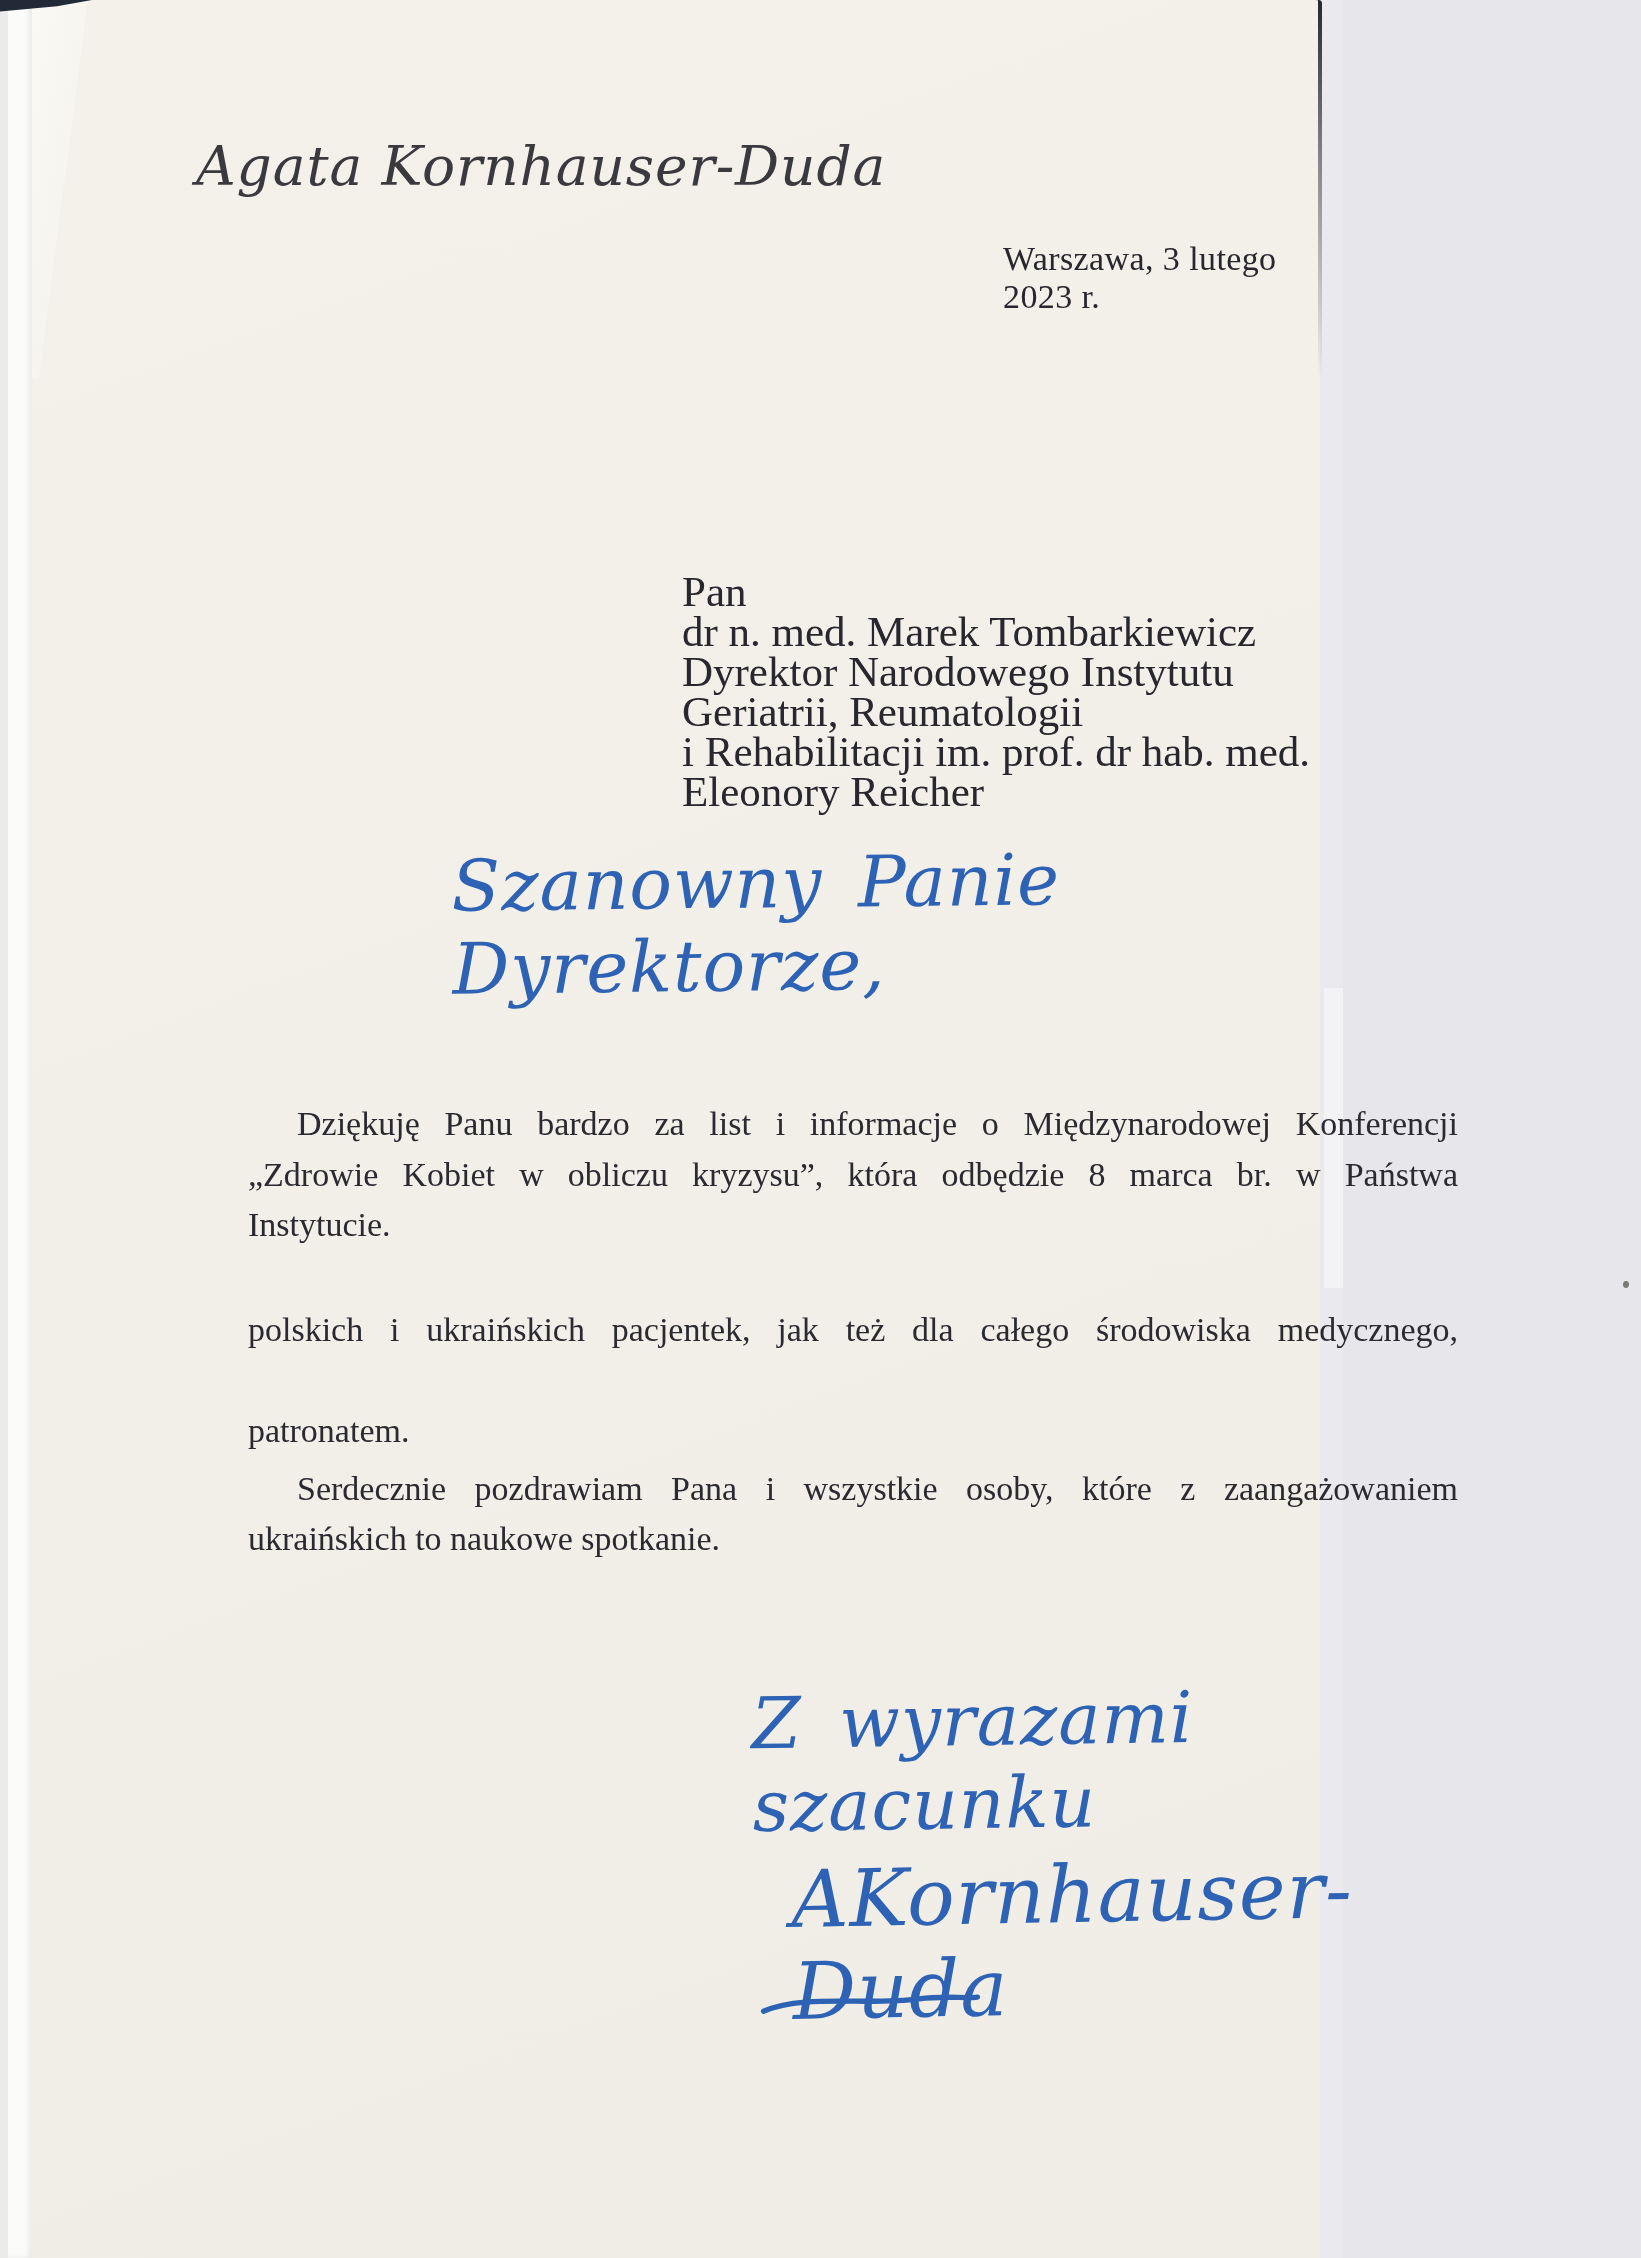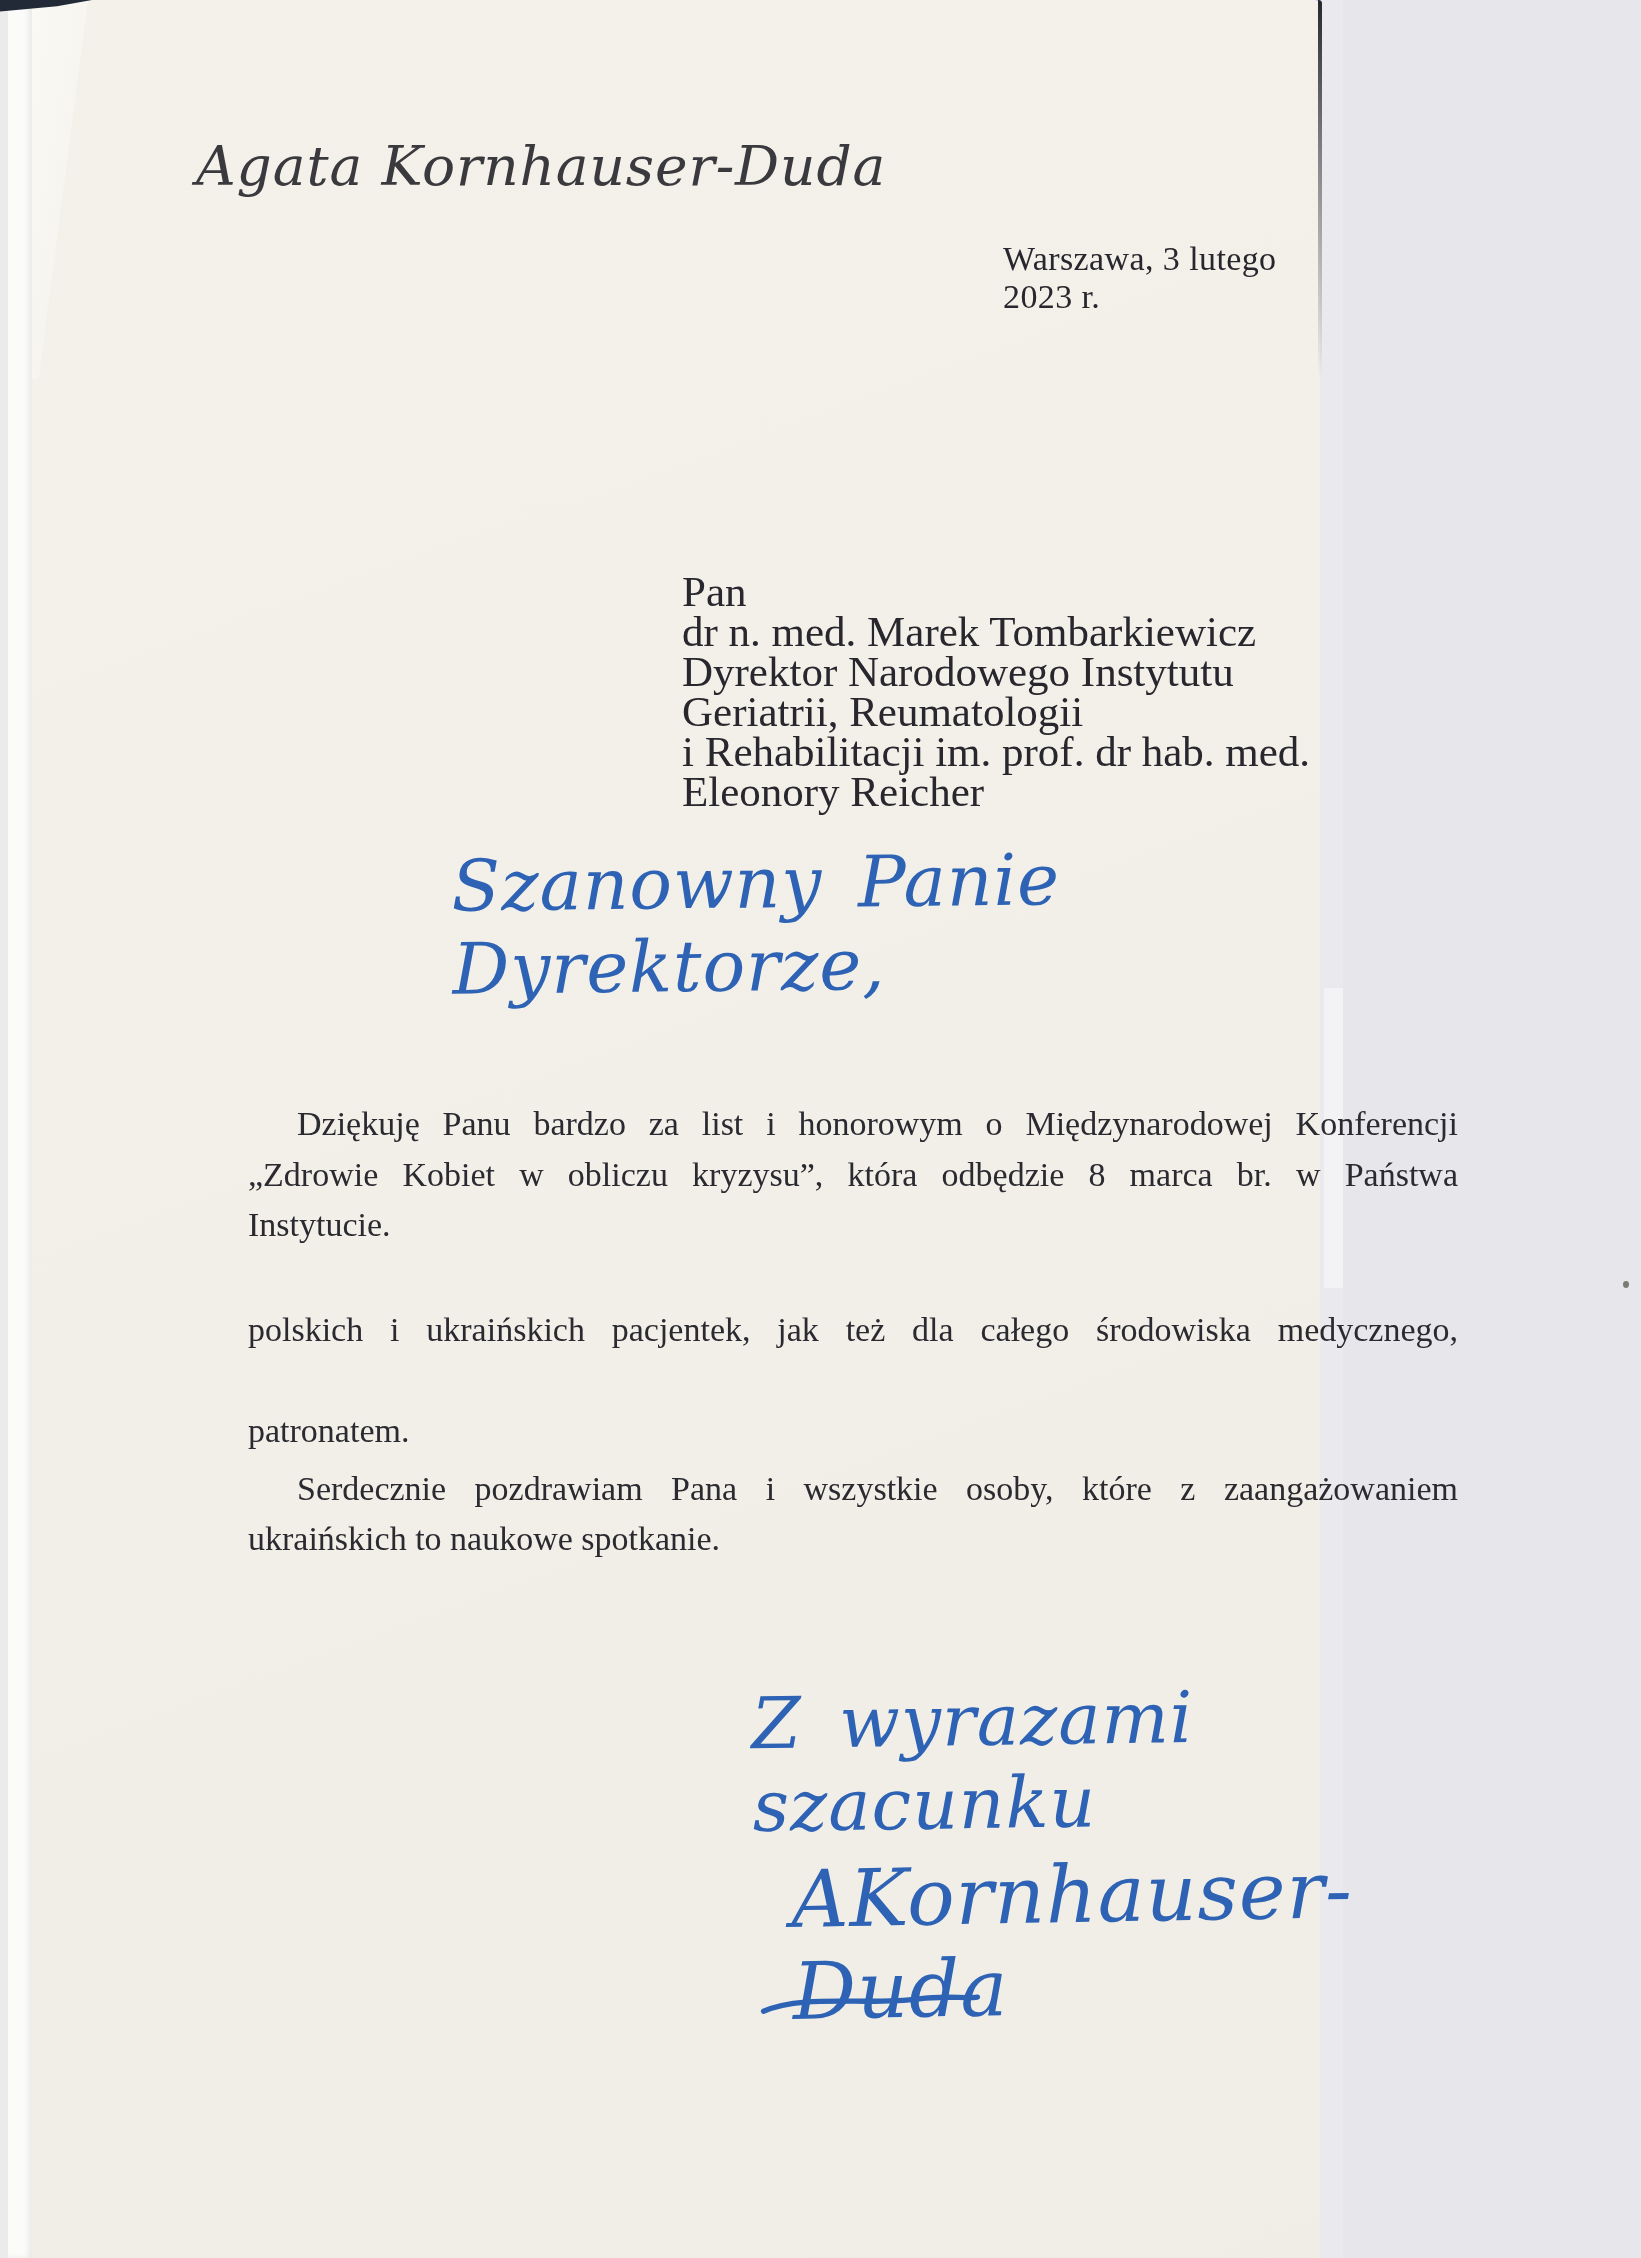--- a/index.html
+++ b/index.html
@@ -99,21 +99,21 @@
 
   <div class="typed recipient">
     <div>Pan</div>
     <div>dr n. med. Marek Tombarkiewicz</div>
     <div>Dyrektor Narodowego Instytutu Geriatrii, Reumatologii</div>
     <div>i Rehabilitacji im. prof. dr hab. med. Eleonory Reicher</div>
   </div>
 
   <div class="hand salutation">Szanowny Panie Dyrektorze,</div>
 
-  <div class="bodyline indent" style="top:1105px">Dziękuję Panu bardzo za list i honorowym o Międzynarodowej Konferencji</div>
+  <div class="bodyline indent" style="top:1105px">Dziękuję Panu bardzo za list i informacje o Międzynarodowej Konferencji</div>
   <div class="bodyline" style="top:1156px">„Zdrowie Kobiet w obliczu kryzysu”, która odbędzie 8 marca br. w Państwa</div>
   <div class="bodyline last" style="top:1206px">Instytucie.</div>
 
   <div class="bodyline" style="top:1311px">polskich i ukraińskich pacjentek, jak też dla całego środowiska medycznego,</div>
   <div class="bodyline last" style="top:1412px">patronatem.</div>
 
   <div class="bodyline indent" style="top:1470px">Serdecznie pozdrawiam Pana i wszystkie osoby, które z zaangażowaniem</div>
   <div class="bodyline last" style="top:1520px">ukraińskich to naukowe spotkanie.</div>
 
   <div class="hand closing">Z wyrazami szacunku</div>

